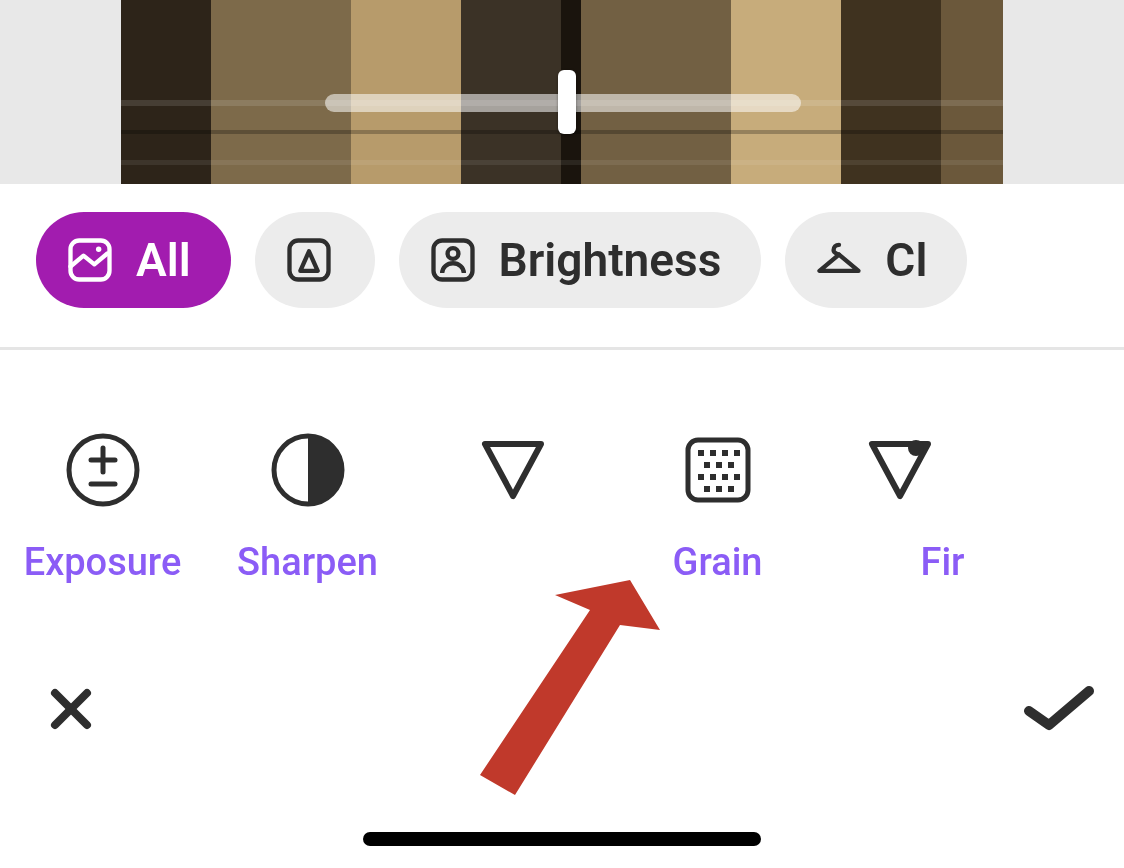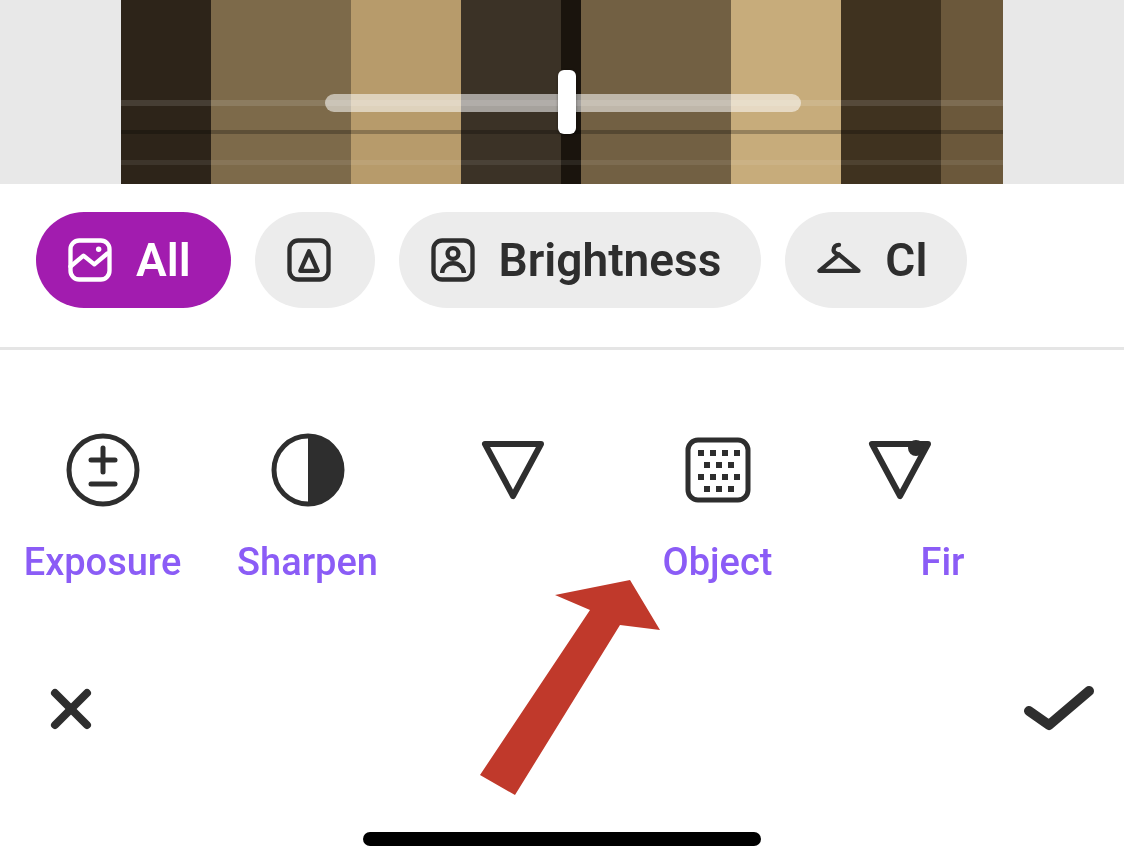--- a/index.html
+++ b/index.html
@@ -270,21 +270,21 @@
             <rect x="20" y="44" width="6" height="6"></rect>
               <rect x="32" y="44" width="6" height="6"></rect>
               <rect x="44" y="44" width="6" height="6"></rect>
               <rect x="56" y="44" width="6" height="6"></rect>
             <rect x="26" y="56" width="6" height="6"></rect>
               <rect x="38" y="56" width="6" height="6"></rect>
               <rect x="50" y="56" width="6" height="6"></rect>
           </g>
         </svg>
       </span>
-      <div class="adj-label">Object</div>
+      <div class="adj-label">Grain</div>
     </div>
 
     <div class="adjust-item">
       <span class="adj-icon" style="margin-left:40px;">
         <svg viewBox="0 0 80 80" fill="none" stroke="#2e2e2e" stroke-width="6" stroke-linejoin="round">
           <path d="M12 14 H68 L40 66 Z"></path>
           <circle cx="56" cy="18" r="8" fill="#2e2e2e" stroke="none"></circle>
         </svg>
       </span>
       <div class="adj-label" style="margin-left:40px;">Fir</div>

